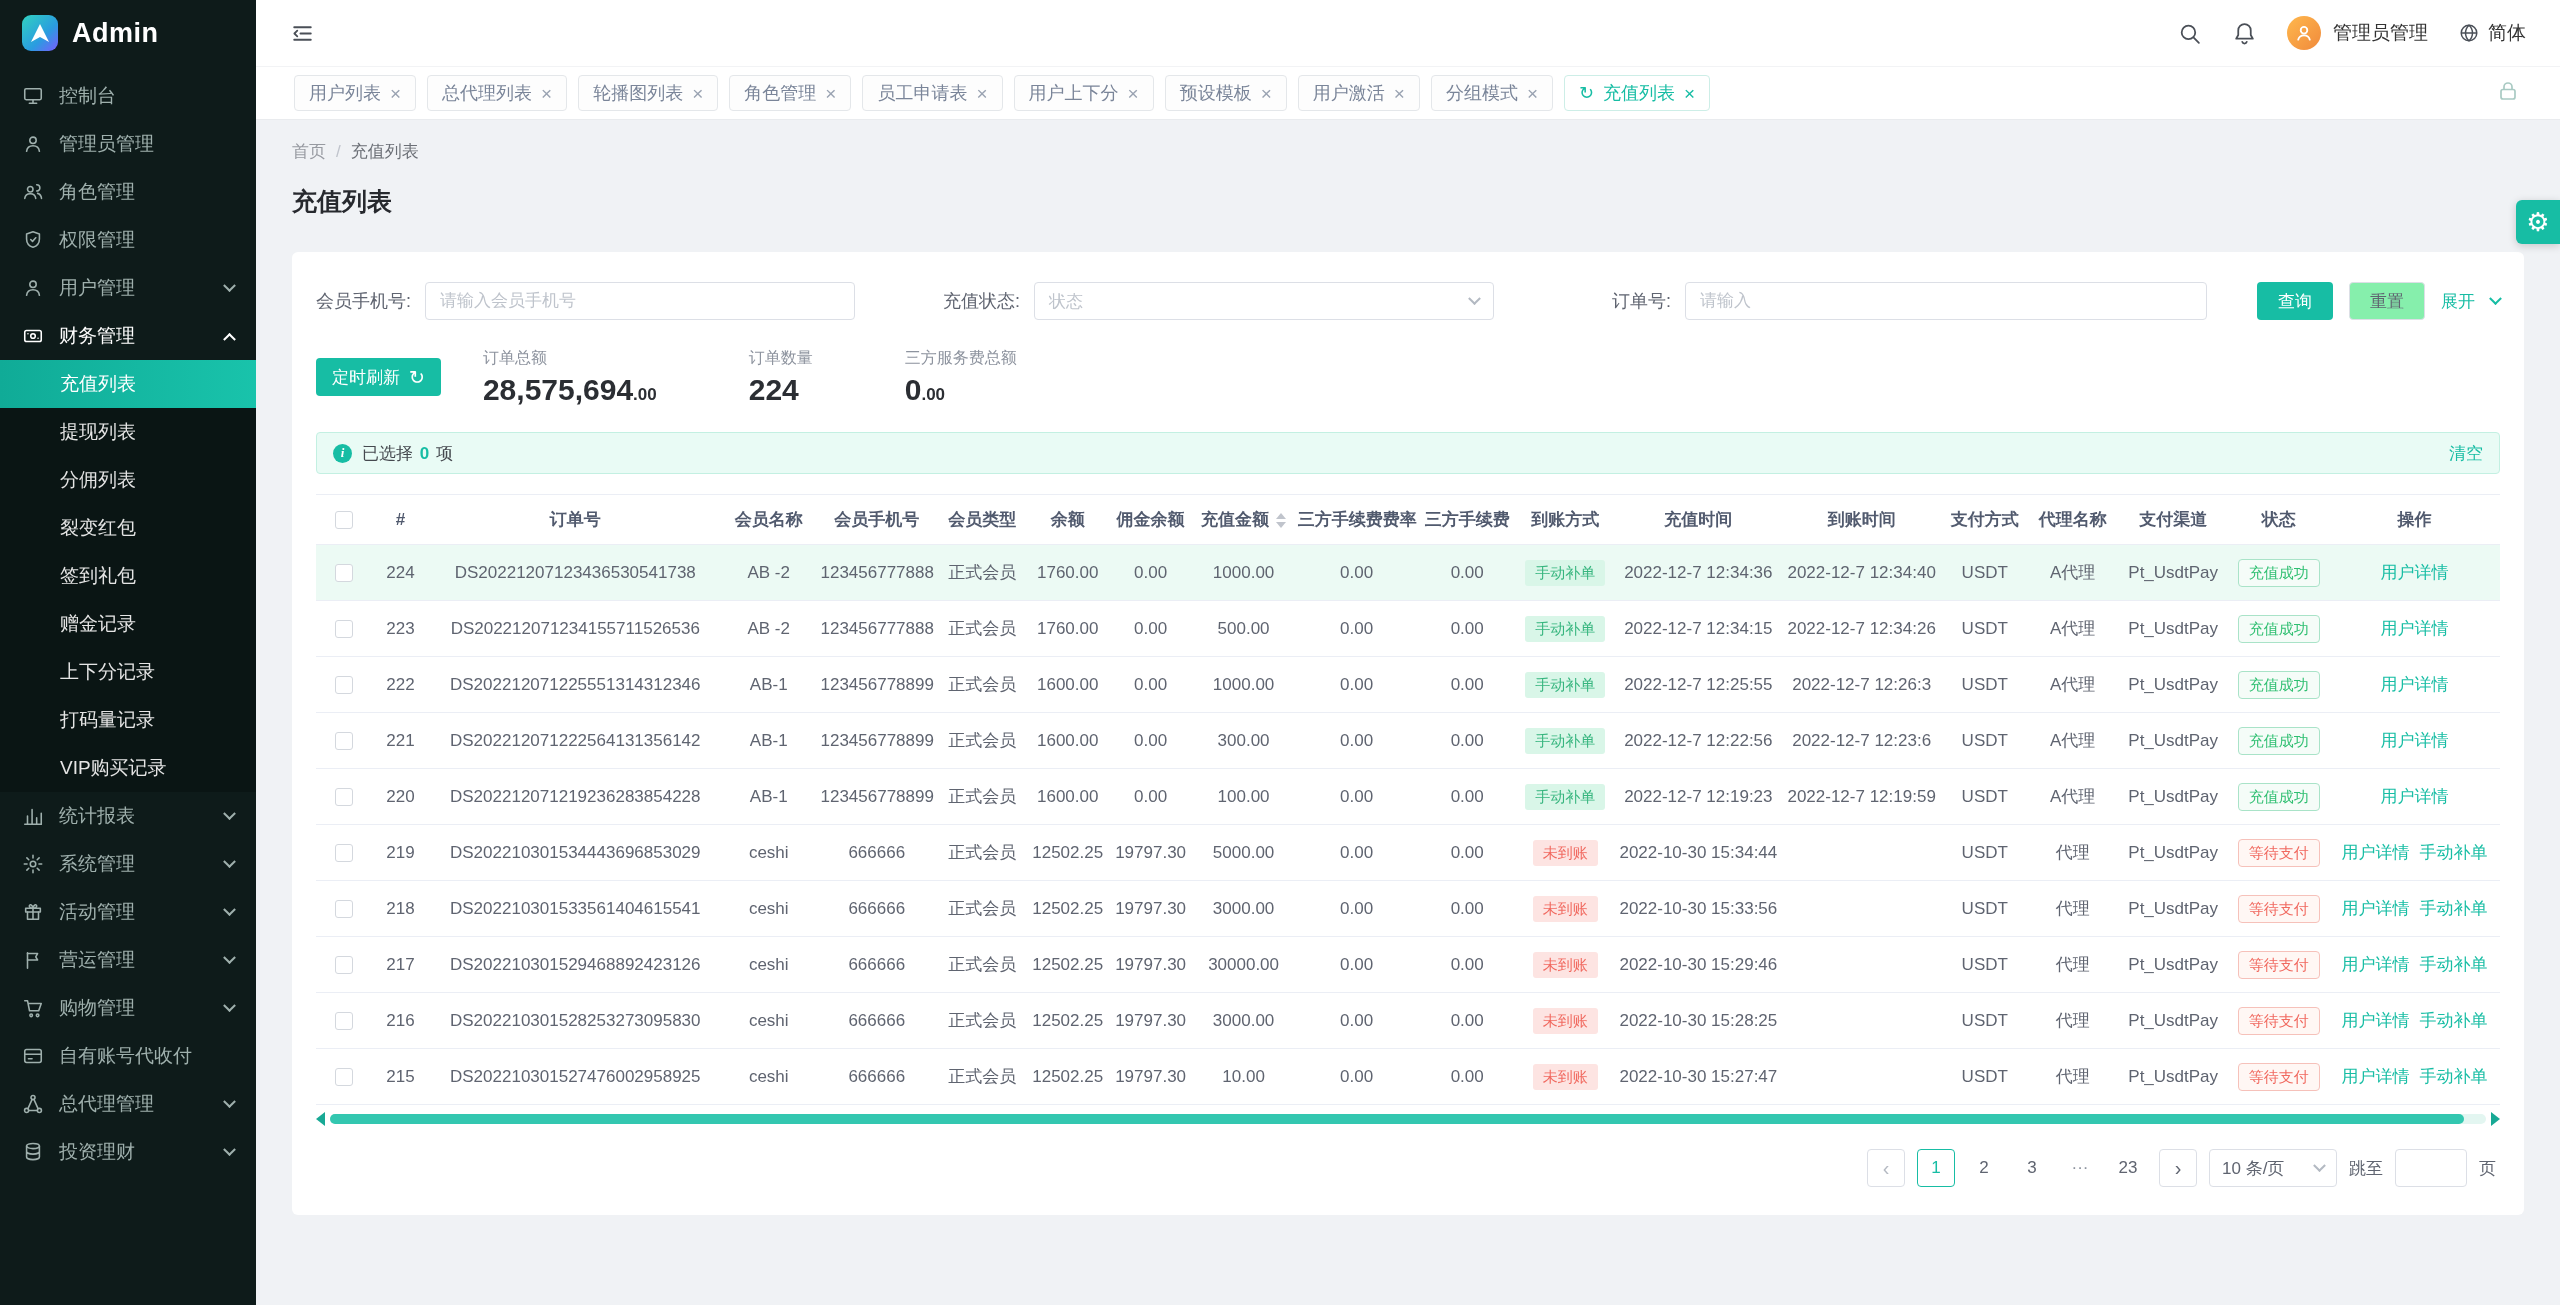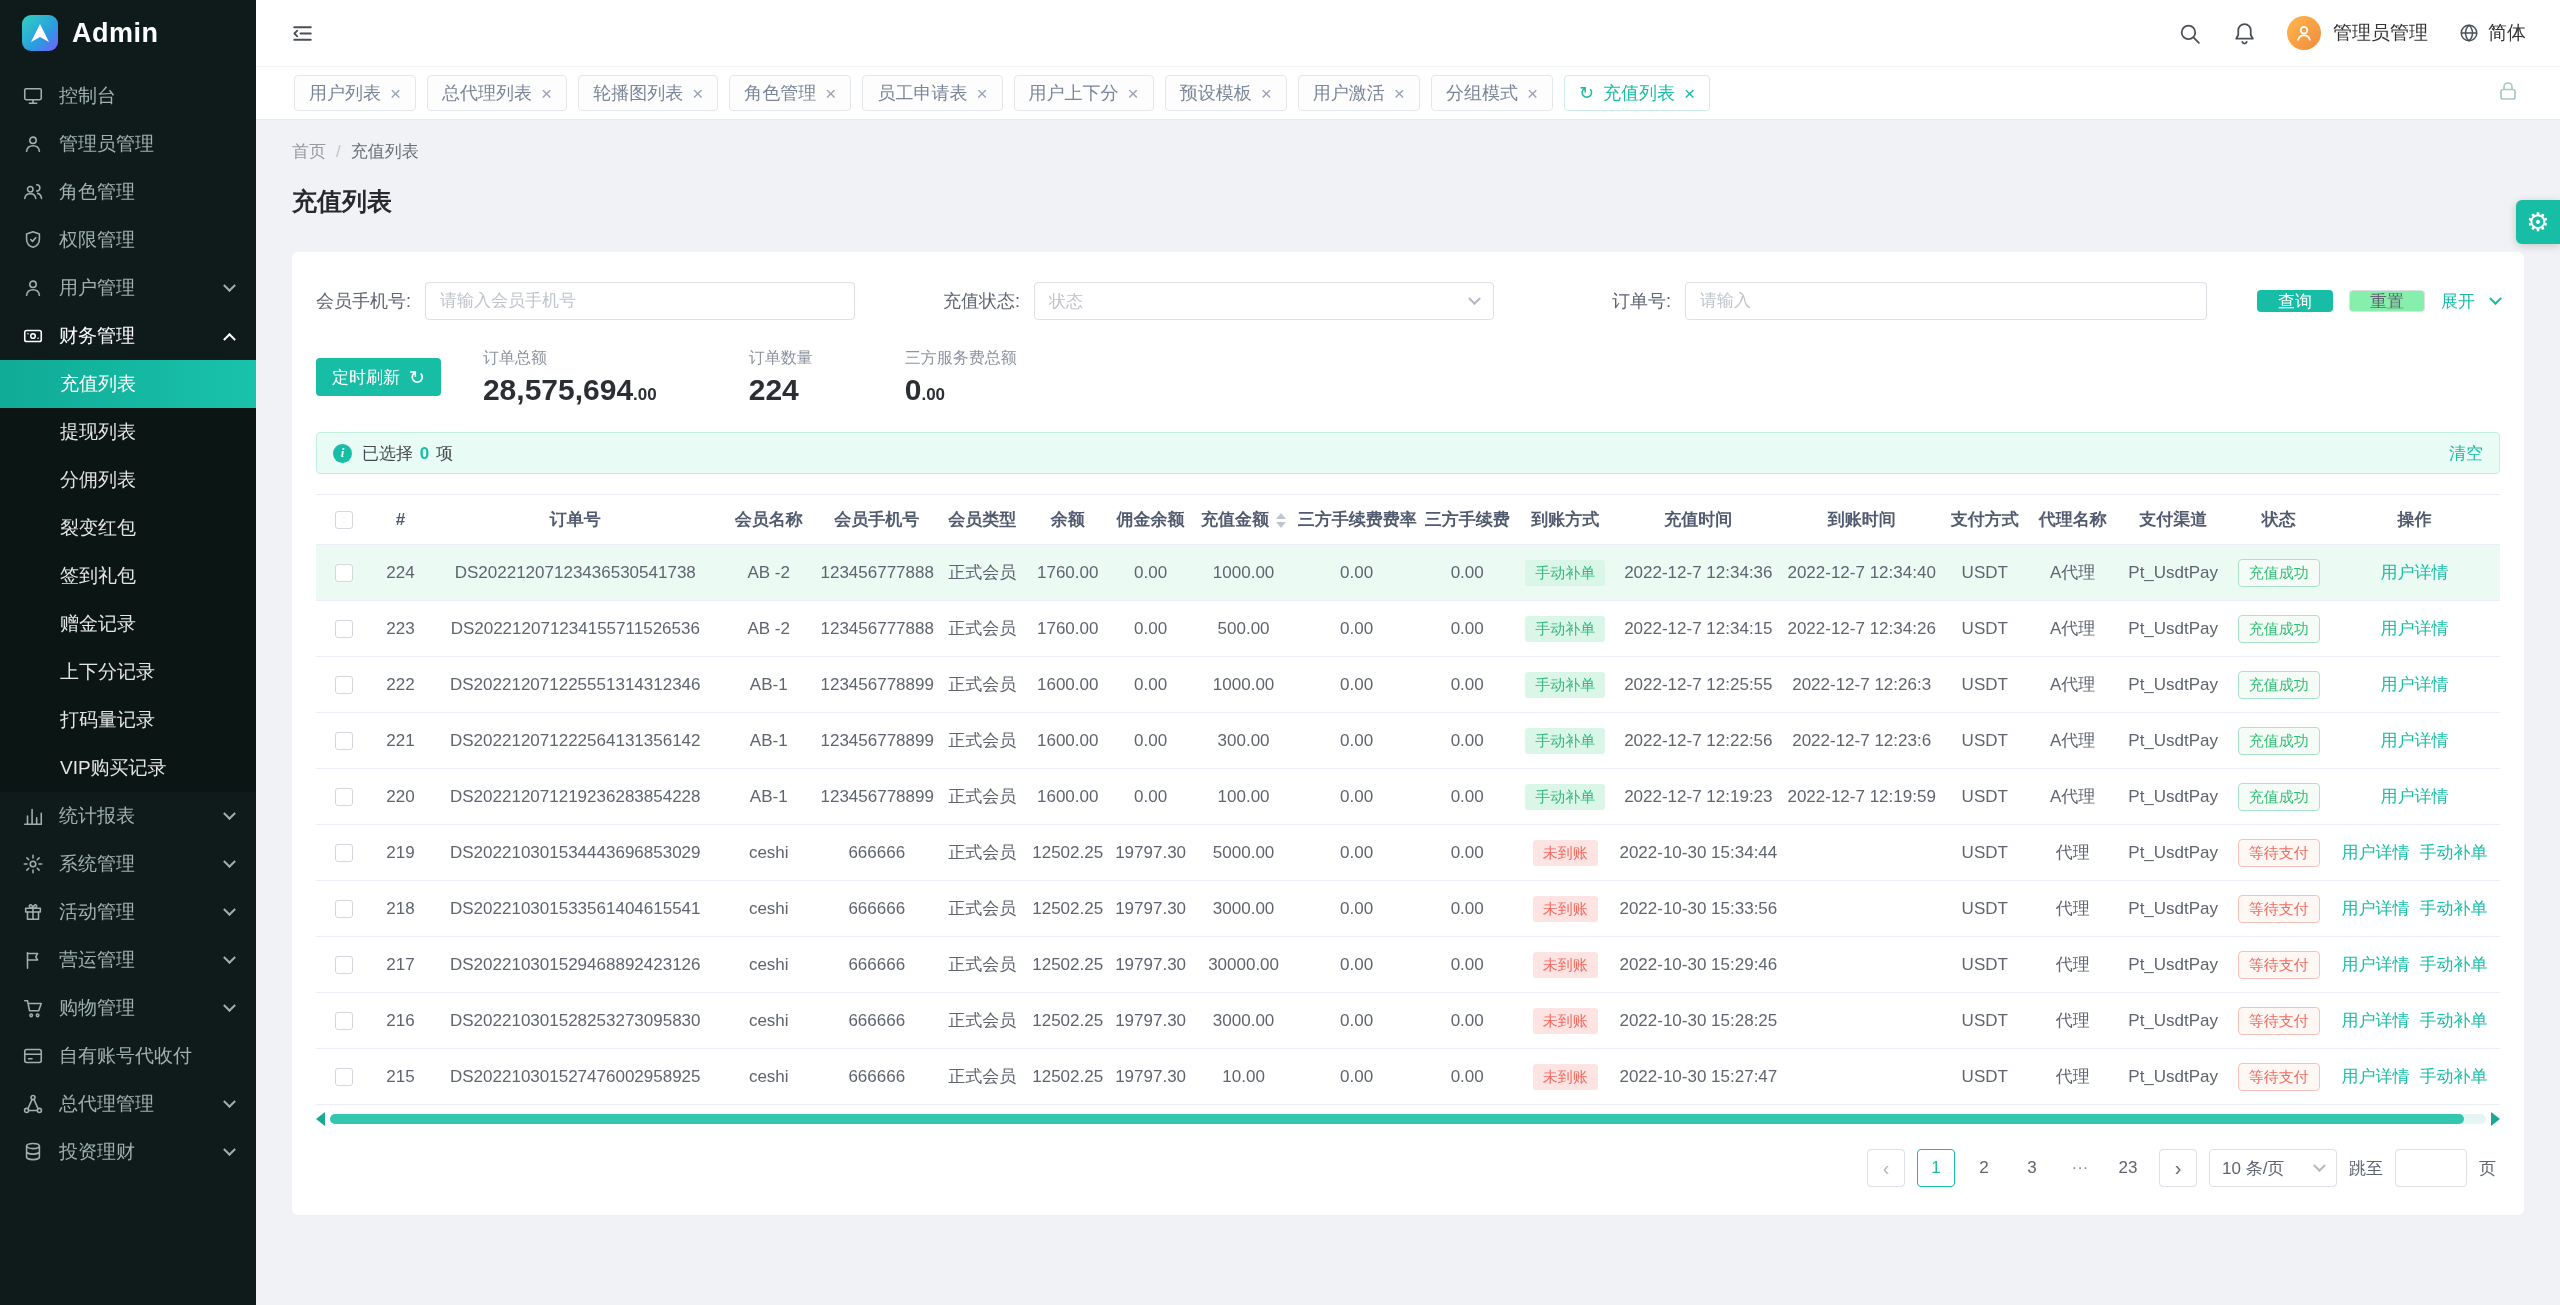--- a/index.html
+++ b/index.html
@@ -67,21 +67,21 @@
   .f-label{font-size:18px;color:#5f6470;margin-right:14px;white-space:nowrap;}
   .f-input{height:38px;border:1px solid #dcdfe6;border-radius:4px;padding:0 14px;font-size:17px;color:#333;font-family:inherit;outline:none;background:#fff;}
   .f-input::placeholder{color:#bfc4cc;}
   .w-phone{width:430px;}
   .w-order{width:522px;}
   .f-select{width:460px;height:38px;border:1px solid #dcdfe6;border-radius:4px;padding:0 14px;display:flex;align-items:center;color:#bfc4cc;font-size:17px;cursor:pointer;background:#fff;}
   .f-select .chev{color:#b3b9c2;margin-left:auto;}
   .gap2{margin-left:88px;}
   .gap3{margin-left:118px;}
   .f-buttons{margin-left:auto;display:flex;align-items:center;gap:16px;}
-  .btn{height:22px;padding:0 20px;border-radius:4px;font-size:17px;display:inline-flex;align-items:center;gap:8px;cursor:pointer;border:1px solid transparent;font-family:inherit;white-space:nowrap;}
+  .btn{height:38px;padding:0 20px;border-radius:4px;font-size:17px;display:inline-flex;align-items:center;gap:8px;cursor:pointer;border:1px solid transparent;font-family:inherit;white-space:nowrap;}
   .btn-primary{background:var(--accent);color:#fff;}
   .btn-plain{background:#86efac;border-color:#dcdfe6;color:#5f6470;}
   .link-expand{color:var(--accent);font-size:17px;display:inline-flex;align-items:center;gap:16px;cursor:pointer;}
   .link-expand .chev{border-color:var(--accent);margin-left:0;}
 
   
   .stats-row{display:flex;align-items:center;margin-bottom:6px;}
   .btn-refresh{background:var(--accent);color:#fff;height:38px;padding:0 16px;border-radius:4px;font-size:17px;display:inline-flex;align-items:center;gap:9px;cursor:pointer;margin-right:42px;}
   .refresh-glyph{font-size:19px;line-height:1;}
   .stats{display:flex;gap:92px;}

